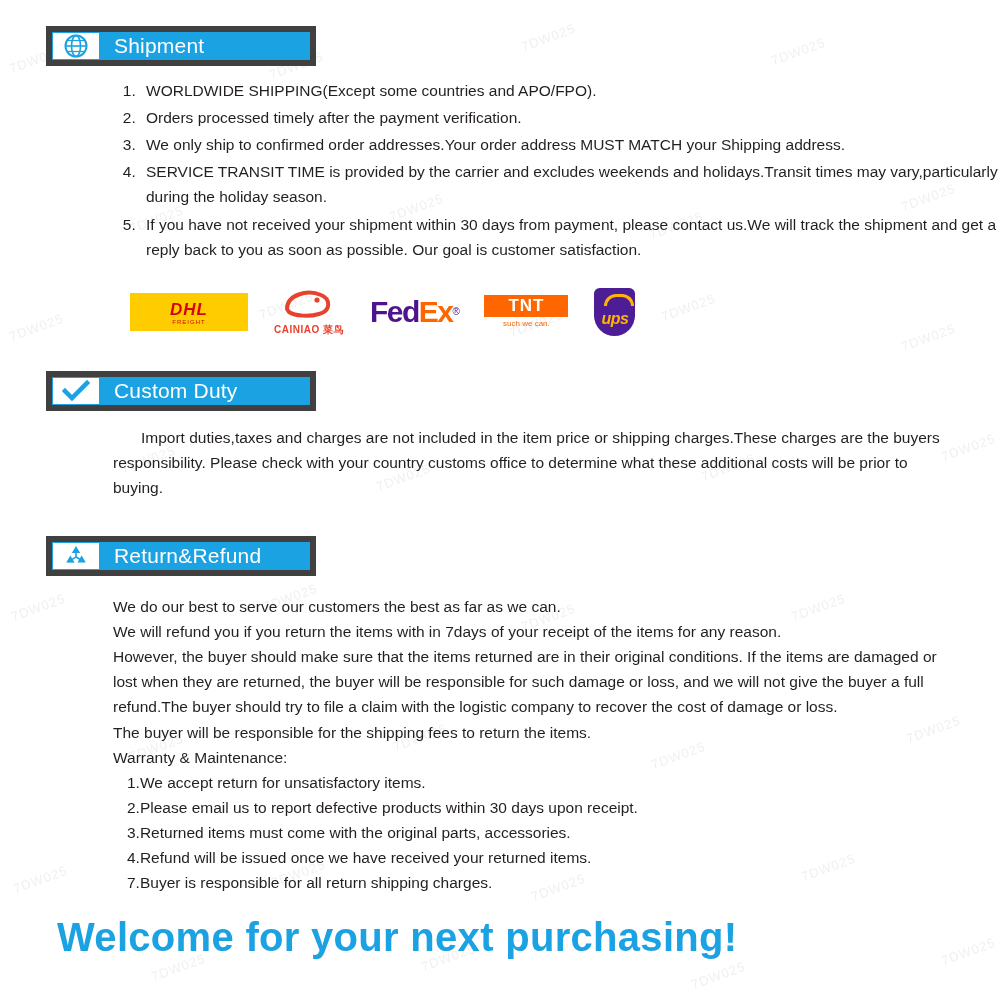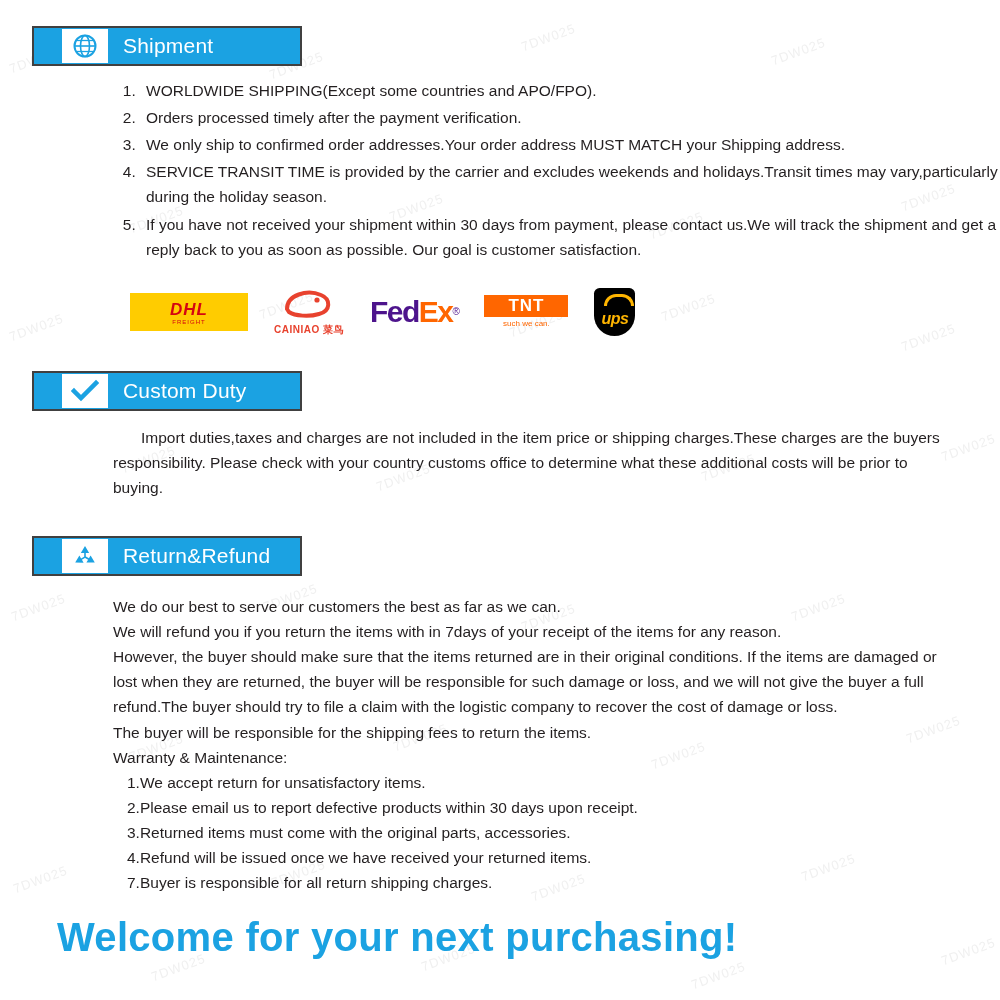--- a/index.html
+++ b/index.html
@@ -31,24 +31,23 @@
     pointer-events: none;
     white-space: nowrap;
   }
 
   
   .sec-header {
     display: flex;
     align-items: stretch;
     height: 40px;
     width: 270px;
-    margin-left: 32px;
+    margin-left: 46px;
     background: #1ba2e2;
-    border: 2px solid #404040;
-    padding-left: 27px;
+    border: 6px solid #404040;
   }
   .sec-header .icon-box {
     width: 48px;
     background: #ffffff;
     border: 1px solid #1ba2e2;
     display: flex;
     align-items: center;
     justify-content: center;
     flex: 0 0 48px;
   }
@@ -134,21 +133,21 @@
     font-weight: bold;
     font-size: 17px;
     padding: 1px 24px;
     letter-spacing: 1px;
     line-height: 1.15;
   }
   .tnt-sub { font-size: 8px; color: #ff6600; margin-top: 2px; }
 
   .ups-shield {
     width: 41px; height: 48px;
-    background: #000000;
+    background: #4c1d95;
     border-radius: 6px 6px 22px 22px;
     display: flex; align-items: flex-end; justify-content: center;
     padding-bottom: 8px;
     position: relative;
   }
   .ups-shield:before {
     content: "";
     position: absolute;
     top: 6px; left: 10px;
     width: 24px; height: 9px;

